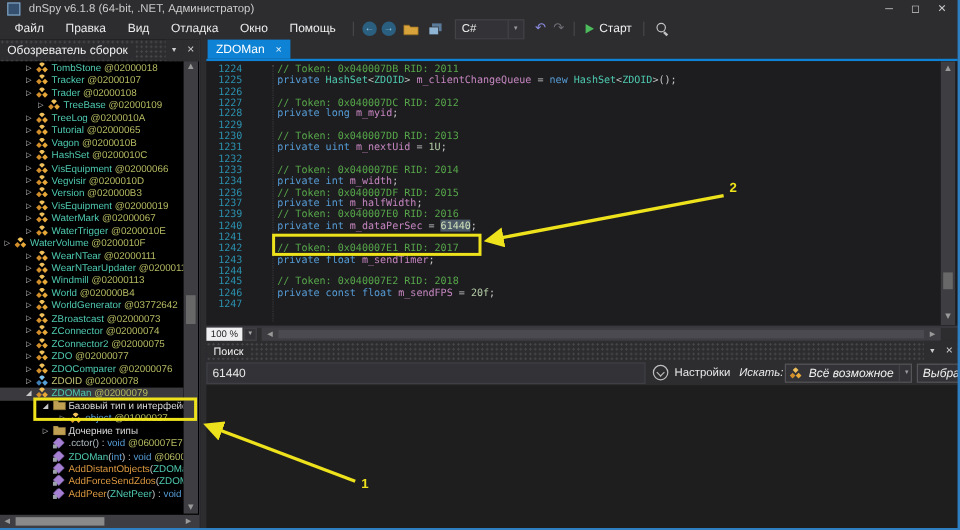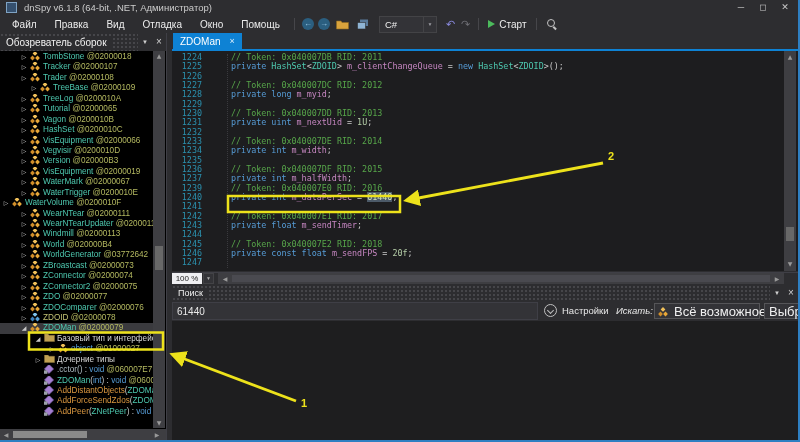--- a/index.html
+++ b/index.html
@@ -69,21 +69,21 @@
   #search-panel{position:absolute;left:0;top:252px;width:626px;height:155px;background:#2D2D30;}
   #search-header{position:absolute;left:0;top:0;width:626px;height:15px;display:flex;align-items:center;}
   #search-header .hdr-title{font-size:9px;}
   #search-row{position:absolute;left:0;top:16px;width:626px;height:20px;display:flex;align-items:center;}
   #search-input{position:absolute;left:0;top:1px;width:366px;height:18px;background:#333337;border:1px solid #3F3F46;box-sizing:border-box;color:#E8E8E8;font-size:10px;padding:0 4px;font-family:"Liberation Sans",sans-serif;outline:none;}
   #settings-btn{position:absolute;left:372px;top:3px;width:13px;height:13px;border:1px solid #BFBFBF;border-radius:50%;box-sizing:border-box;}
   #settings-btn::after{content:"";position:absolute;left:3.2px;top:3px;width:4px;height:4px;border-right:1.4px solid #BFBFBF;border-bottom:1.4px solid #BFBFBF;transform:rotate(45deg);}
   #settings-label{position:absolute;left:390px;top:4px;font-size:9.5px;color:#E8E8E8;}
   #scope-label{position:absolute;left:444px;top:4px;font-size:9.5px;font-style:italic;color:#E8E8E8;}
   .sdrop{position:absolute;top:2px;height:16px;background:#333337;border:1px solid #555558;box-sizing:border-box;display:flex;align-items:center;}
-  .sdrop .dtext{font-size:13px;color:#F0F0F0;padding:0 4px;flex:1;white-space:nowrap;}
+  .sdrop .dtext{font-size:10px;color:#F0F0F0;padding:0 4px;flex:1;white-space:nowrap;font-style:italic;}
   .sdrop .ticon{width:12px;margin-left:3px;}
   #search-results{position:absolute;left:0;top:36px;width:626px;height:119px;background:#1E1E1F;}
   
   .win-edge{position:absolute;background:#2E7FC2;}
   
   #anno{position:absolute;left:0;top:0;pointer-events:none;}
   .abox{fill:none;stroke:#EDE21B;stroke-width:2.5px;}
   .aline{stroke:#EDE21B;stroke-width:2.8px;}
   .albl{fill:#EDE21B;font:bold 11px "Liberation Sans",sans-serif;}
 </style>
@@ -515,24 +515,20 @@
     <span class="ln">1232</span>
     <span class="ct"></span>
   </div>
           <div class="cline">
     <span class="ln">1233</span>
     <span class="ct"><span class="tk-com">// Token: 0x040007DE RID: 2014</span></span>
   </div>
           <div class="cline">
     <span class="ln">1234</span>
     <span class="ct"><span class="tk-kw">private </span><span class="tk-kw">int </span><span class="tk-field">m_width</span><span class="tk-pun">;</span></span>
-  </div>
-          <div class="cline">
-    <span class="ln">1235</span>
-    <span class="ct"></span>
   </div>
           <div class="cline">
     <span class="ln">1236</span>
     <span class="ct"><span class="tk-com">// Token: 0x040007DF RID: 2015</span></span>
   </div>
           <div class="cline">
     <span class="ln">1237</span>
     <span class="ct"><span class="tk-kw">private </span><span class="tk-kw">int </span><span class="tk-field">m_halfWidth</span><span class="tk-pun">;</span></span>
   </div>
           <div class="cline">

